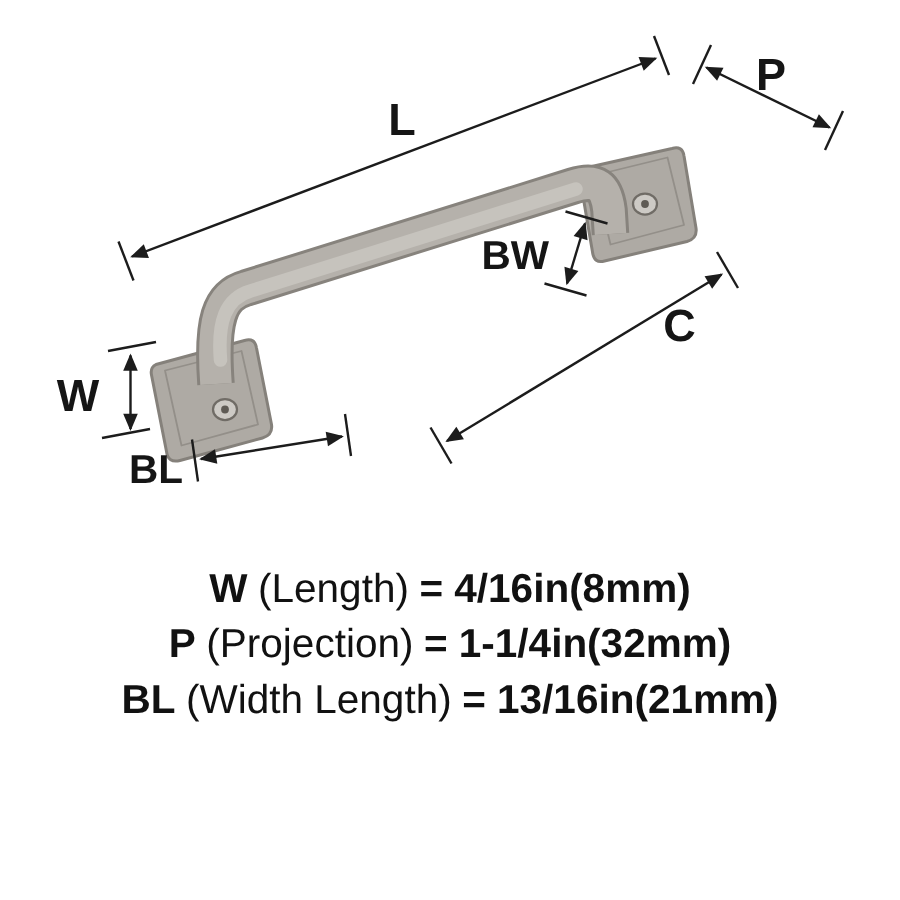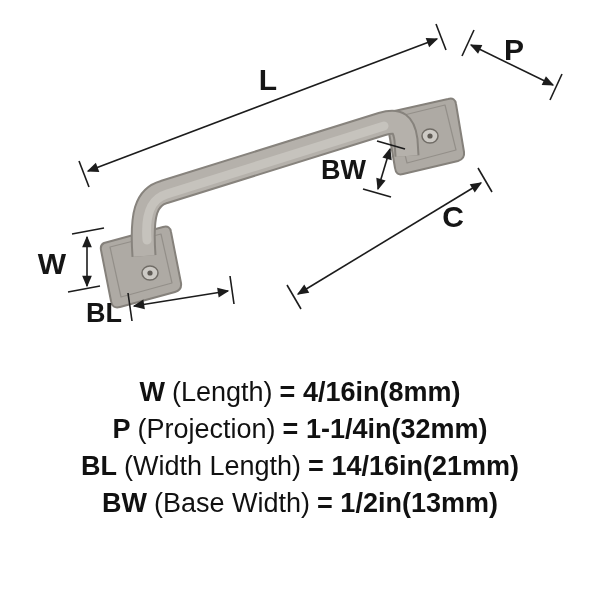--- a/index.html
+++ b/index.html
@@ -98,20 +98,17 @@
   </svg>
 
   <div class="specs">
     <div class="spec-row">
       <span class="sym">W</span><span class="nm">(Length)</span><span class="val">= 4/16in(8mm)</span>
     </div>
     <div class="spec-row">
       <span class="sym">P</span><span class="nm">(Projection)</span><span class="val">= 1-1/4in(32mm)</span>
     </div>
     <div class="spec-row">
-      <span class="sym">BL</span><span class="nm">(Width Length)</span><span class="val">= 14/16in(21mm)</span>
-    </div>
-    <div class="spec-row">
-      <span class="sym">BW</span><span class="nm">(Base Width)</span><span class="val">= 1/2in(13mm)</span>
+      <span class="sym">BL</span><span class="nm">(Width Length)</span><span class="val">= 13/16in(21mm)</span>
     </div>
   </div>
 
 </div>
 
 </body></html>

